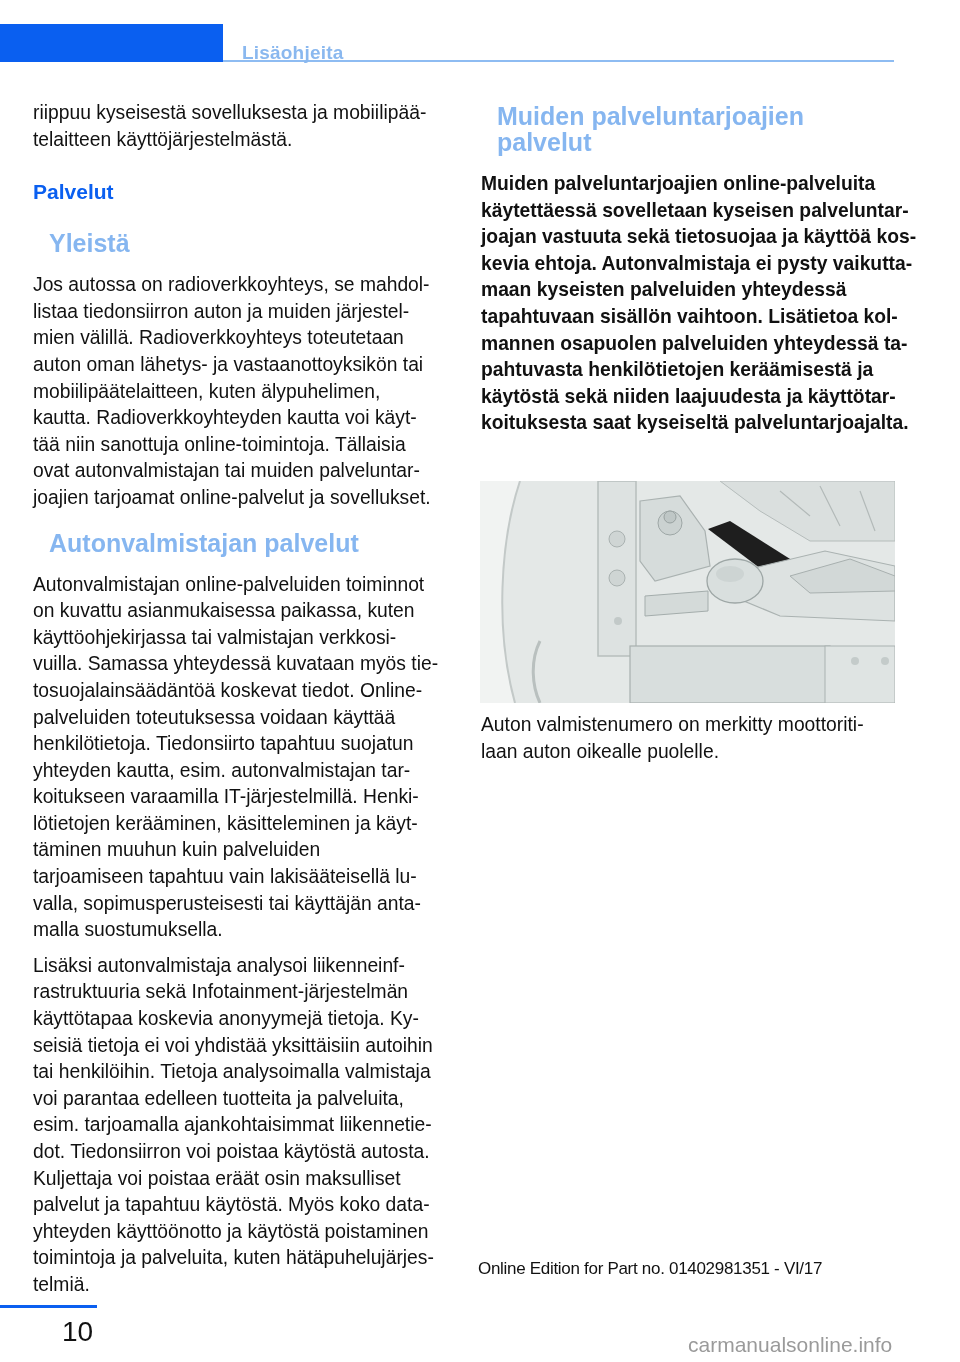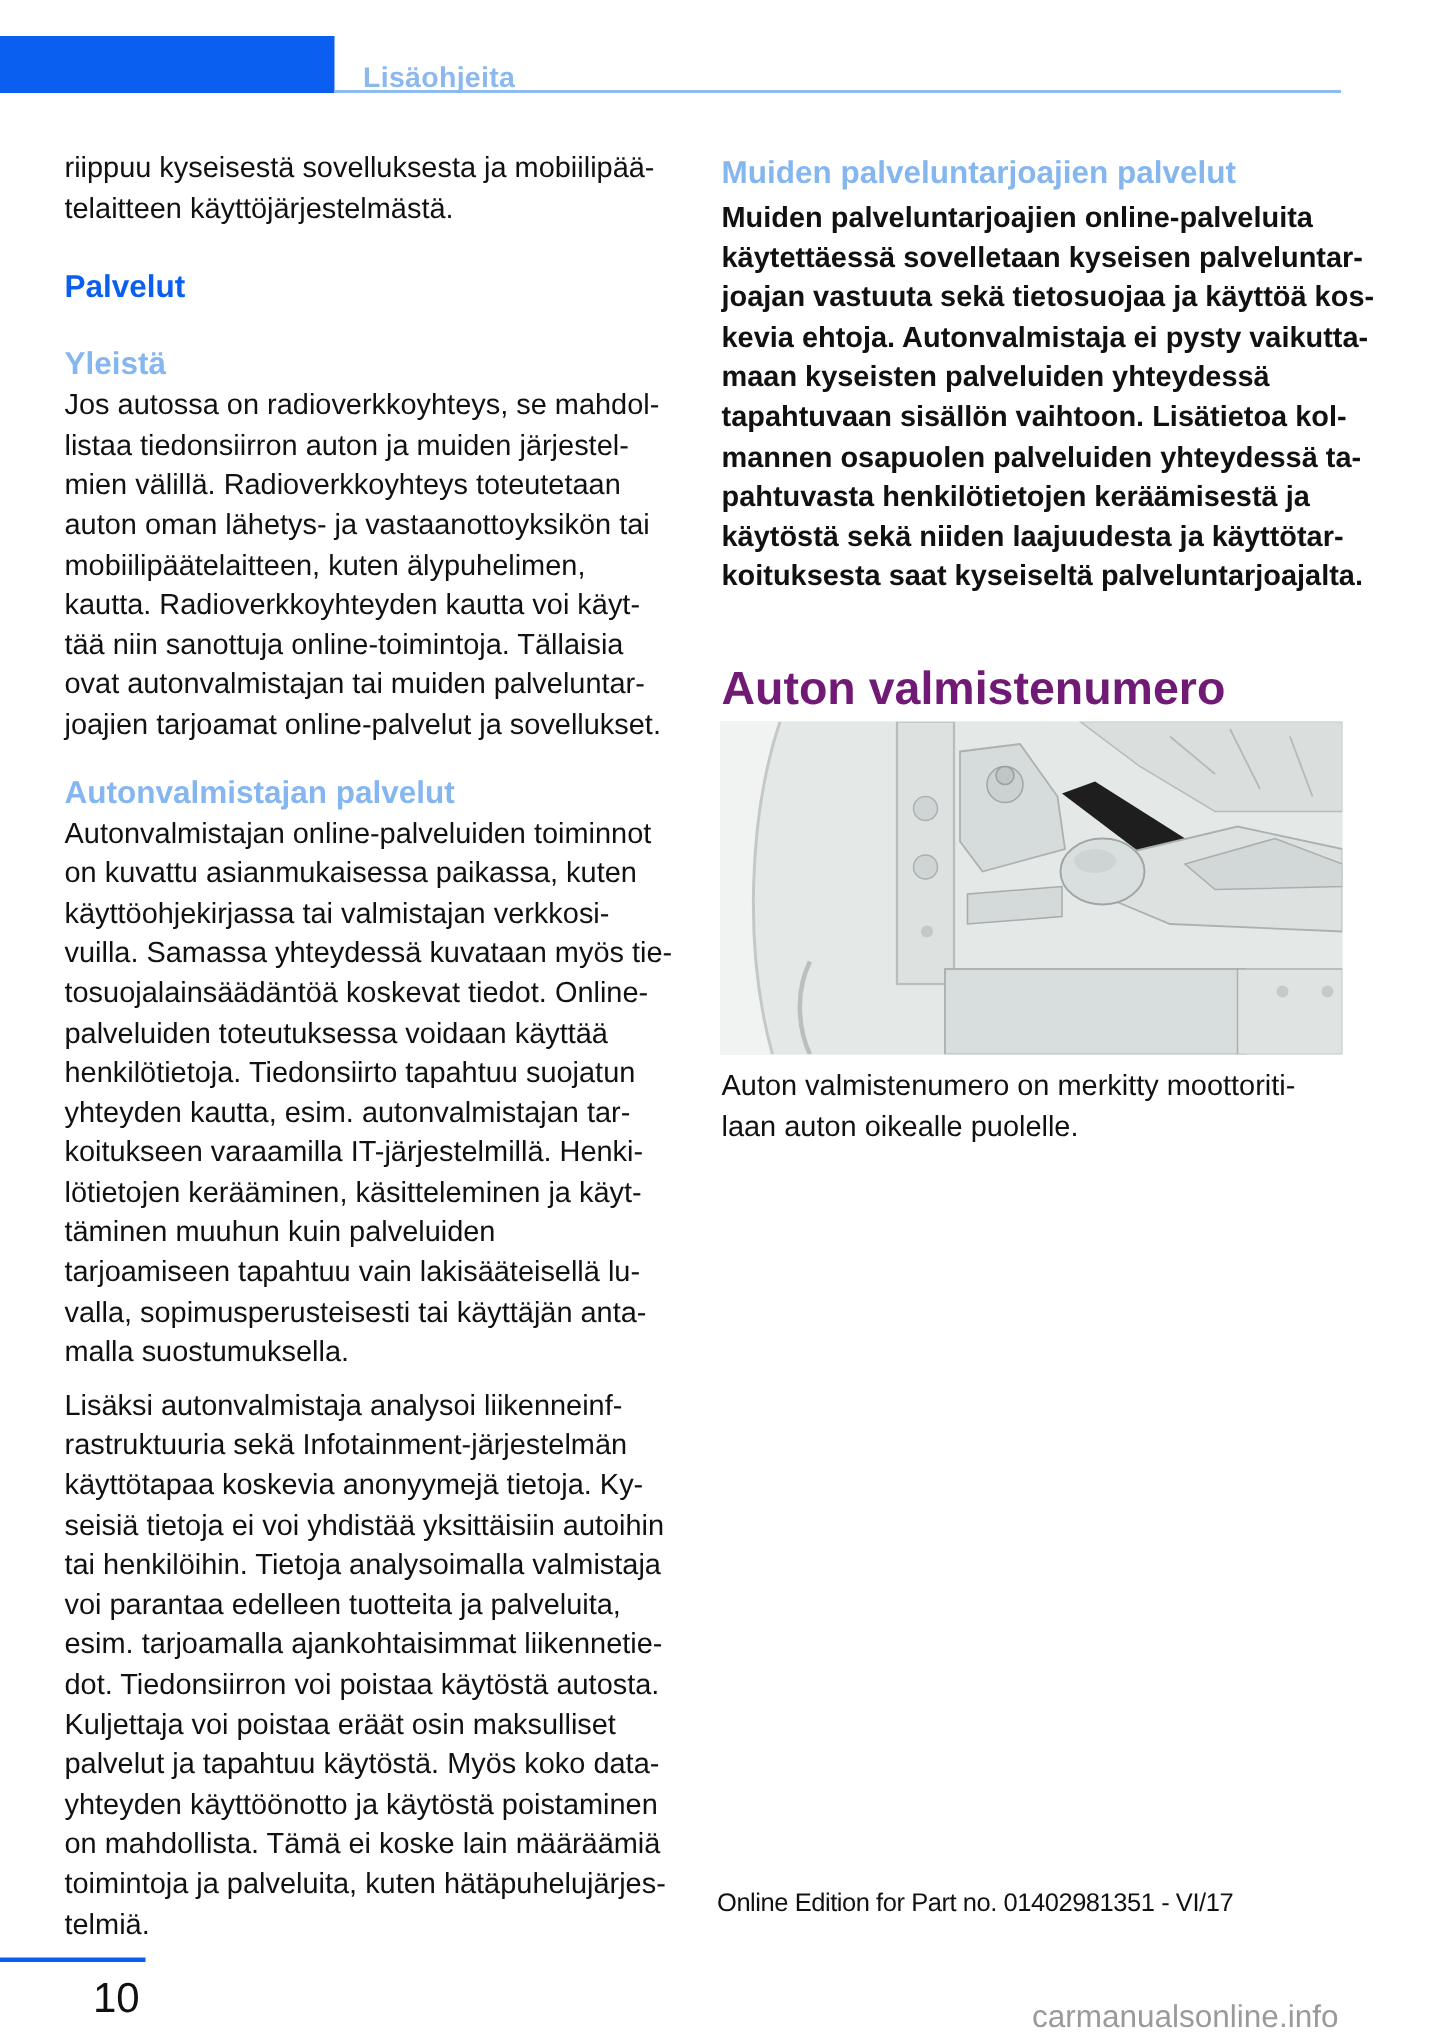--- a/index.html
+++ b/index.html
@@ -6,28 +6,28 @@
     body {
       width: 960px; height: 1362px; position: relative; overflow: hidden;
       font-family: "Liberation Sans", "DejaVu Sans", sans-serif;
       color: #111111;
     }
     .hdr-bar { position: absolute; left: 0; top: 24px; width: 223px; height: 38px; background: #0a5ff0; }
     .hdr-line { position: absolute; left: 223px; top: 60px; width: 671px; height: 2px; background: #8ebcf2; }
     .hdr-title { position: absolute; left: 242px; top: 42px; font-size: 19px; color: #8ab8ef; font-weight: bold; letter-spacing: 0.2px; }
 
     .col { position: absolute; top: 100px; width: 420px; }
-    .col-left { left: 43px; }
+    .col-left { left: 33px; }
     .col-right { left: 481px; width: 416px; }
 
     p.body { margin: 0; font-size: 19.3px; line-height: 26.6px; }
     .line { display: block; white-space: nowrap; }
 
     h1.section { margin: 0; color: #0a5ff0; font-weight: bold; font-size: 21px; line-height: 26px; }
-    h2.sub { margin: 0; color: #86b6f0; font-weight: bold; font-size: 21px; line-height: 26px; }
+    h2.sub { margin: 16px; color: #86b6f0; font-weight: bold; font-size: 25px; line-height: 26px; }
     h1.big { margin: 0; color: #701a75; font-weight: bold; font-size: 31px; line-height: 38px; }
 
     .figure {
       position: absolute; left: 480px; top: 481px; width: 415px; height: 222px;
       background: #e3e7e6; overflow: hidden;
     }
     .caption { position: absolute; left: 481px; top: 712px; width: 416px; }
 
     .ftr-line { position: absolute; left: 0; top: 1305px; width: 97px; height: 3px; background: #0a5ff0; }
     .page-num { position: absolute; left: 62px; top: 1316px; font-size: 28px; color: #111; }
@@ -84,21 +84,20 @@
     <span class="line">rastruktuuria sekä Infotainment-järjestelmän</span>
     <span class="line">käyttötapaa koskevia anonyymejä tietoja. Ky-</span>
     <span class="line">seisiä tietoja ei voi yhdistää yksittäisiin autoihin</span>
     <span class="line">tai henkilöihin. Tietoja analysoimalla valmistaja</span>
     <span class="line">voi parantaa edelleen tuotteita ja palveluita,</span>
     <span class="line">esim. tarjoamalla ajankohtaisimmat liikennetie-</span>
     <span class="line">dot. Tiedonsiirron voi poistaa käytöstä autosta.</span>
     <span class="line">Kuljettaja voi poistaa eräät osin maksulliset</span>
     <span class="line">palvelut ja tapahtuu käytöstä. Myös koko data-</span>
     <span class="line">yhteyden käyttöönotto ja käytöstä poistaminen</span>
-    <span class="line">on mahdollista. Tämä ei koske lain määräämiä</span>
     <span class="line">toimintoja ja palveluita, kuten hätäpuhelujärjes-</span>
     <span class="line">telmiä.</span>
   </p>
 </div>
 
 <div class="col col-right">
   <h2 class="sub" style="margin-top:3px;">Muiden palveluntarjoajien palvelut</h2>
   <p class="body" style="margin-top:4px;font-weight:bold;">
     <span class="line">Muiden palveluntarjoajien online-palveluita</span>
     <span class="line">käytettäessä sovelletaan kyseisen palveluntar-</span>

